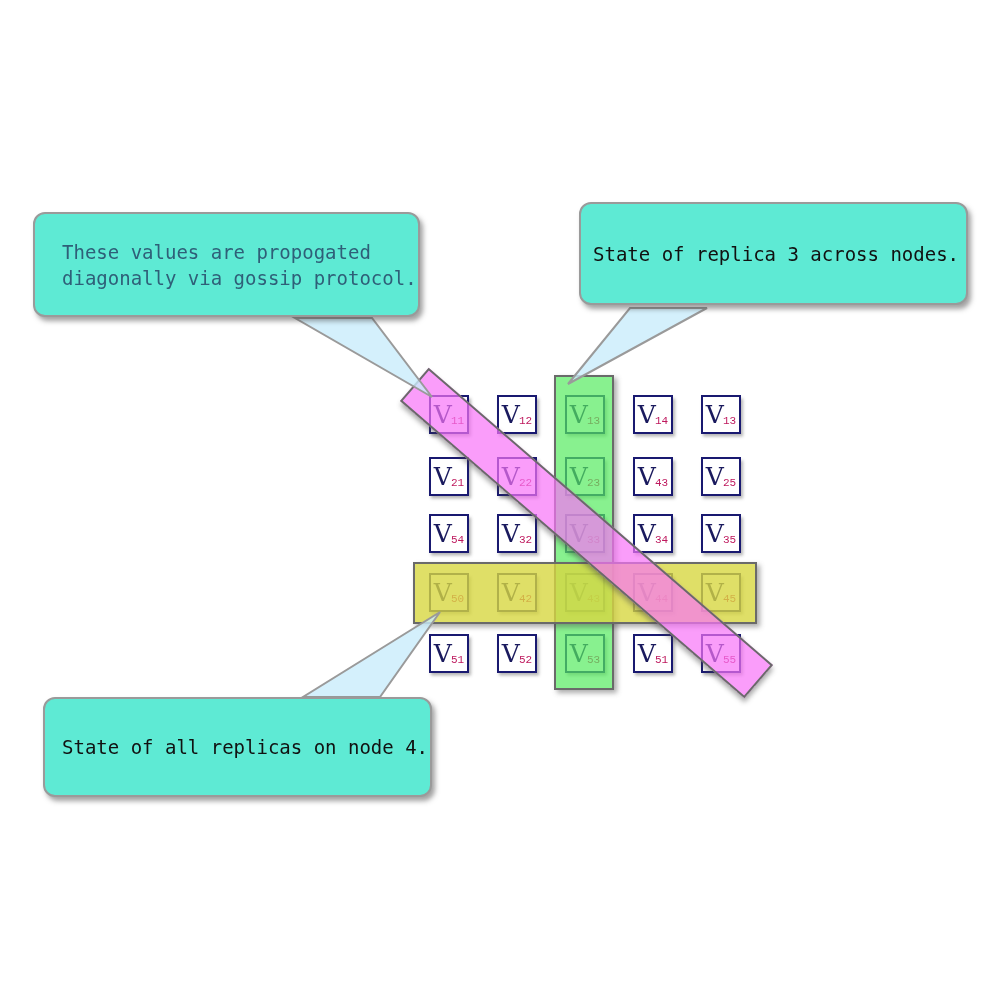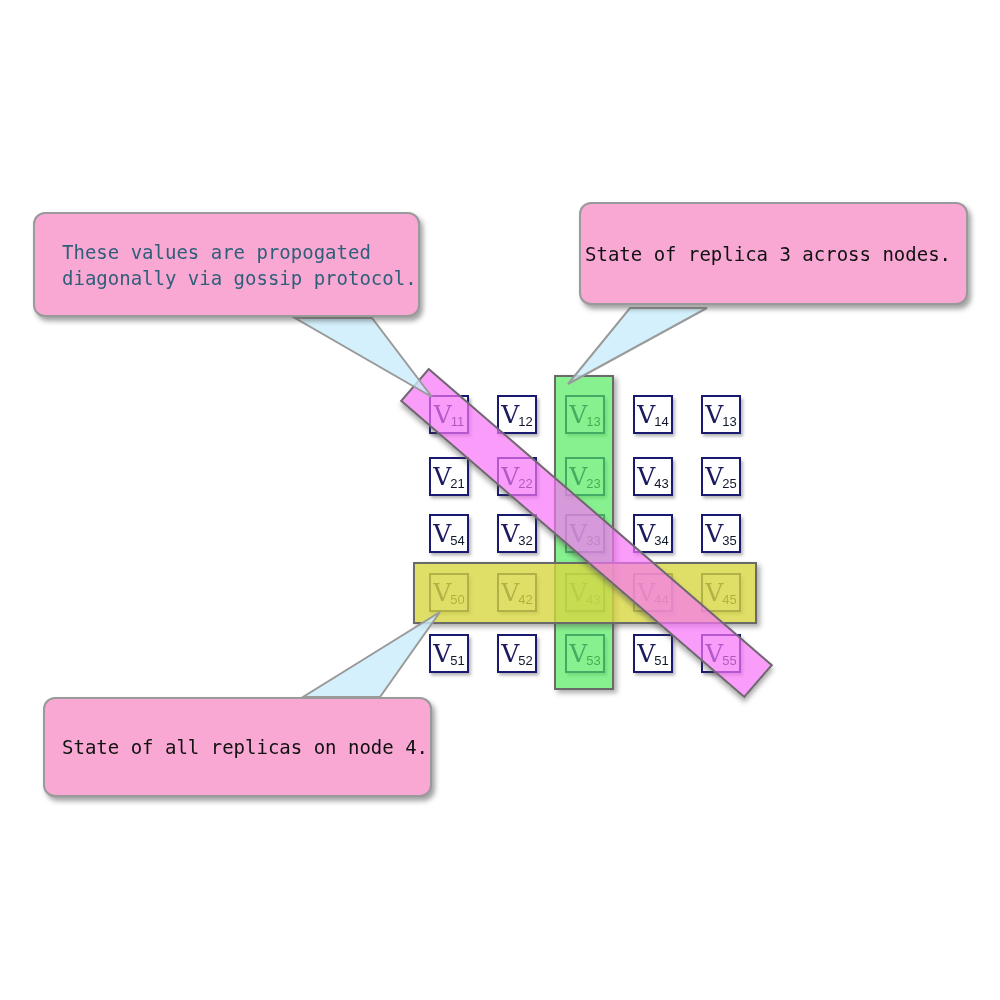--- a/index.html
+++ b/index.html
@@ -15,50 +15,50 @@
     border:2.5px solid #191970;background:#ffffff;
     display:flex;align-items:center;justify-content:center;
     box-shadow:2px 2.5px 3px rgba(90,90,90,0.45);
     z-index:1;
   }
   .cell .sym{
     font-family:"DejaVu Serif", serif;font-size:25px;line-height:1;
     color:#1a1a5e;
   }
   .cell .sub{
-    font-family:Liberation Sans, sans-serif;font-size:13px;line-height:1;
-    color:#0f172a;position:relative;bottom:-7px;margin-left:-1px;
+    font-family:Liberation Mono, monospace;font-size:11px;line-height:1;
+    color:#be185d;position:relative;bottom:-7px;margin-left:-1px;
   }
 
   
   .band{
     position:absolute;box-sizing:border-box;border:2px solid #6a6a6a;
     box-shadow:3px 3px 5px rgba(70,70,70,0.45);
   }
   .band-col{left:554px;top:375px;width:60px;height:315px;background:rgba(85,235,95,0.7);z-index:2;}
   .band-row{left:413px;top:562px;width:344px;height:62px;background:rgba(215,215,65,0.8);z-index:3;}
   .band-diag{
     left:359px;top:511px;width:455px;height:44px;background:rgba(248,115,248,0.7);
     transform:rotate(40.8deg);transform-origin:center center;z-index:4;
   }
 
   
   .pointers{position:absolute;left:0;top:0;z-index:5;}
   .pointers polygon{fill:rgba(201,236,251,0.8);stroke:#9a9a9a;stroke-width:2;}
 
   
   .callout{
-    position:absolute;box-sizing:border-box;background:#f9a8d4;
+    position:absolute;box-sizing:border-box;background:#5eead4;
     border:2px solid #9a9a9a;border-radius:12px;
     box-shadow:3px 4px 5px rgba(70,70,70,0.5);
     z-index:6;display:flex;flex-direction:column;justify-content:center;
     font-size:19px;line-height:26px;color:#111111;
   }
   .callout-1{left:33px;top:212px;width:387px;height:105px;padding-left:27px;}
-  .callout-2{left:579px;top:202px;width:389px;height:103px;padding-left:4px;}
+  .callout-2{left:579px;top:202px;width:389px;height:103px;padding-left:12px;}
   .callout-3{left:43px;top:697px;width:389px;height:100px;padding-left:17px;}
 </style>
 </head>
 <body>
 
 <div class="stage">
 
   <div id="matrix">
       <div class="cell" style="left: 429px; top: 395px;">
         <span class="sym">V</span>

